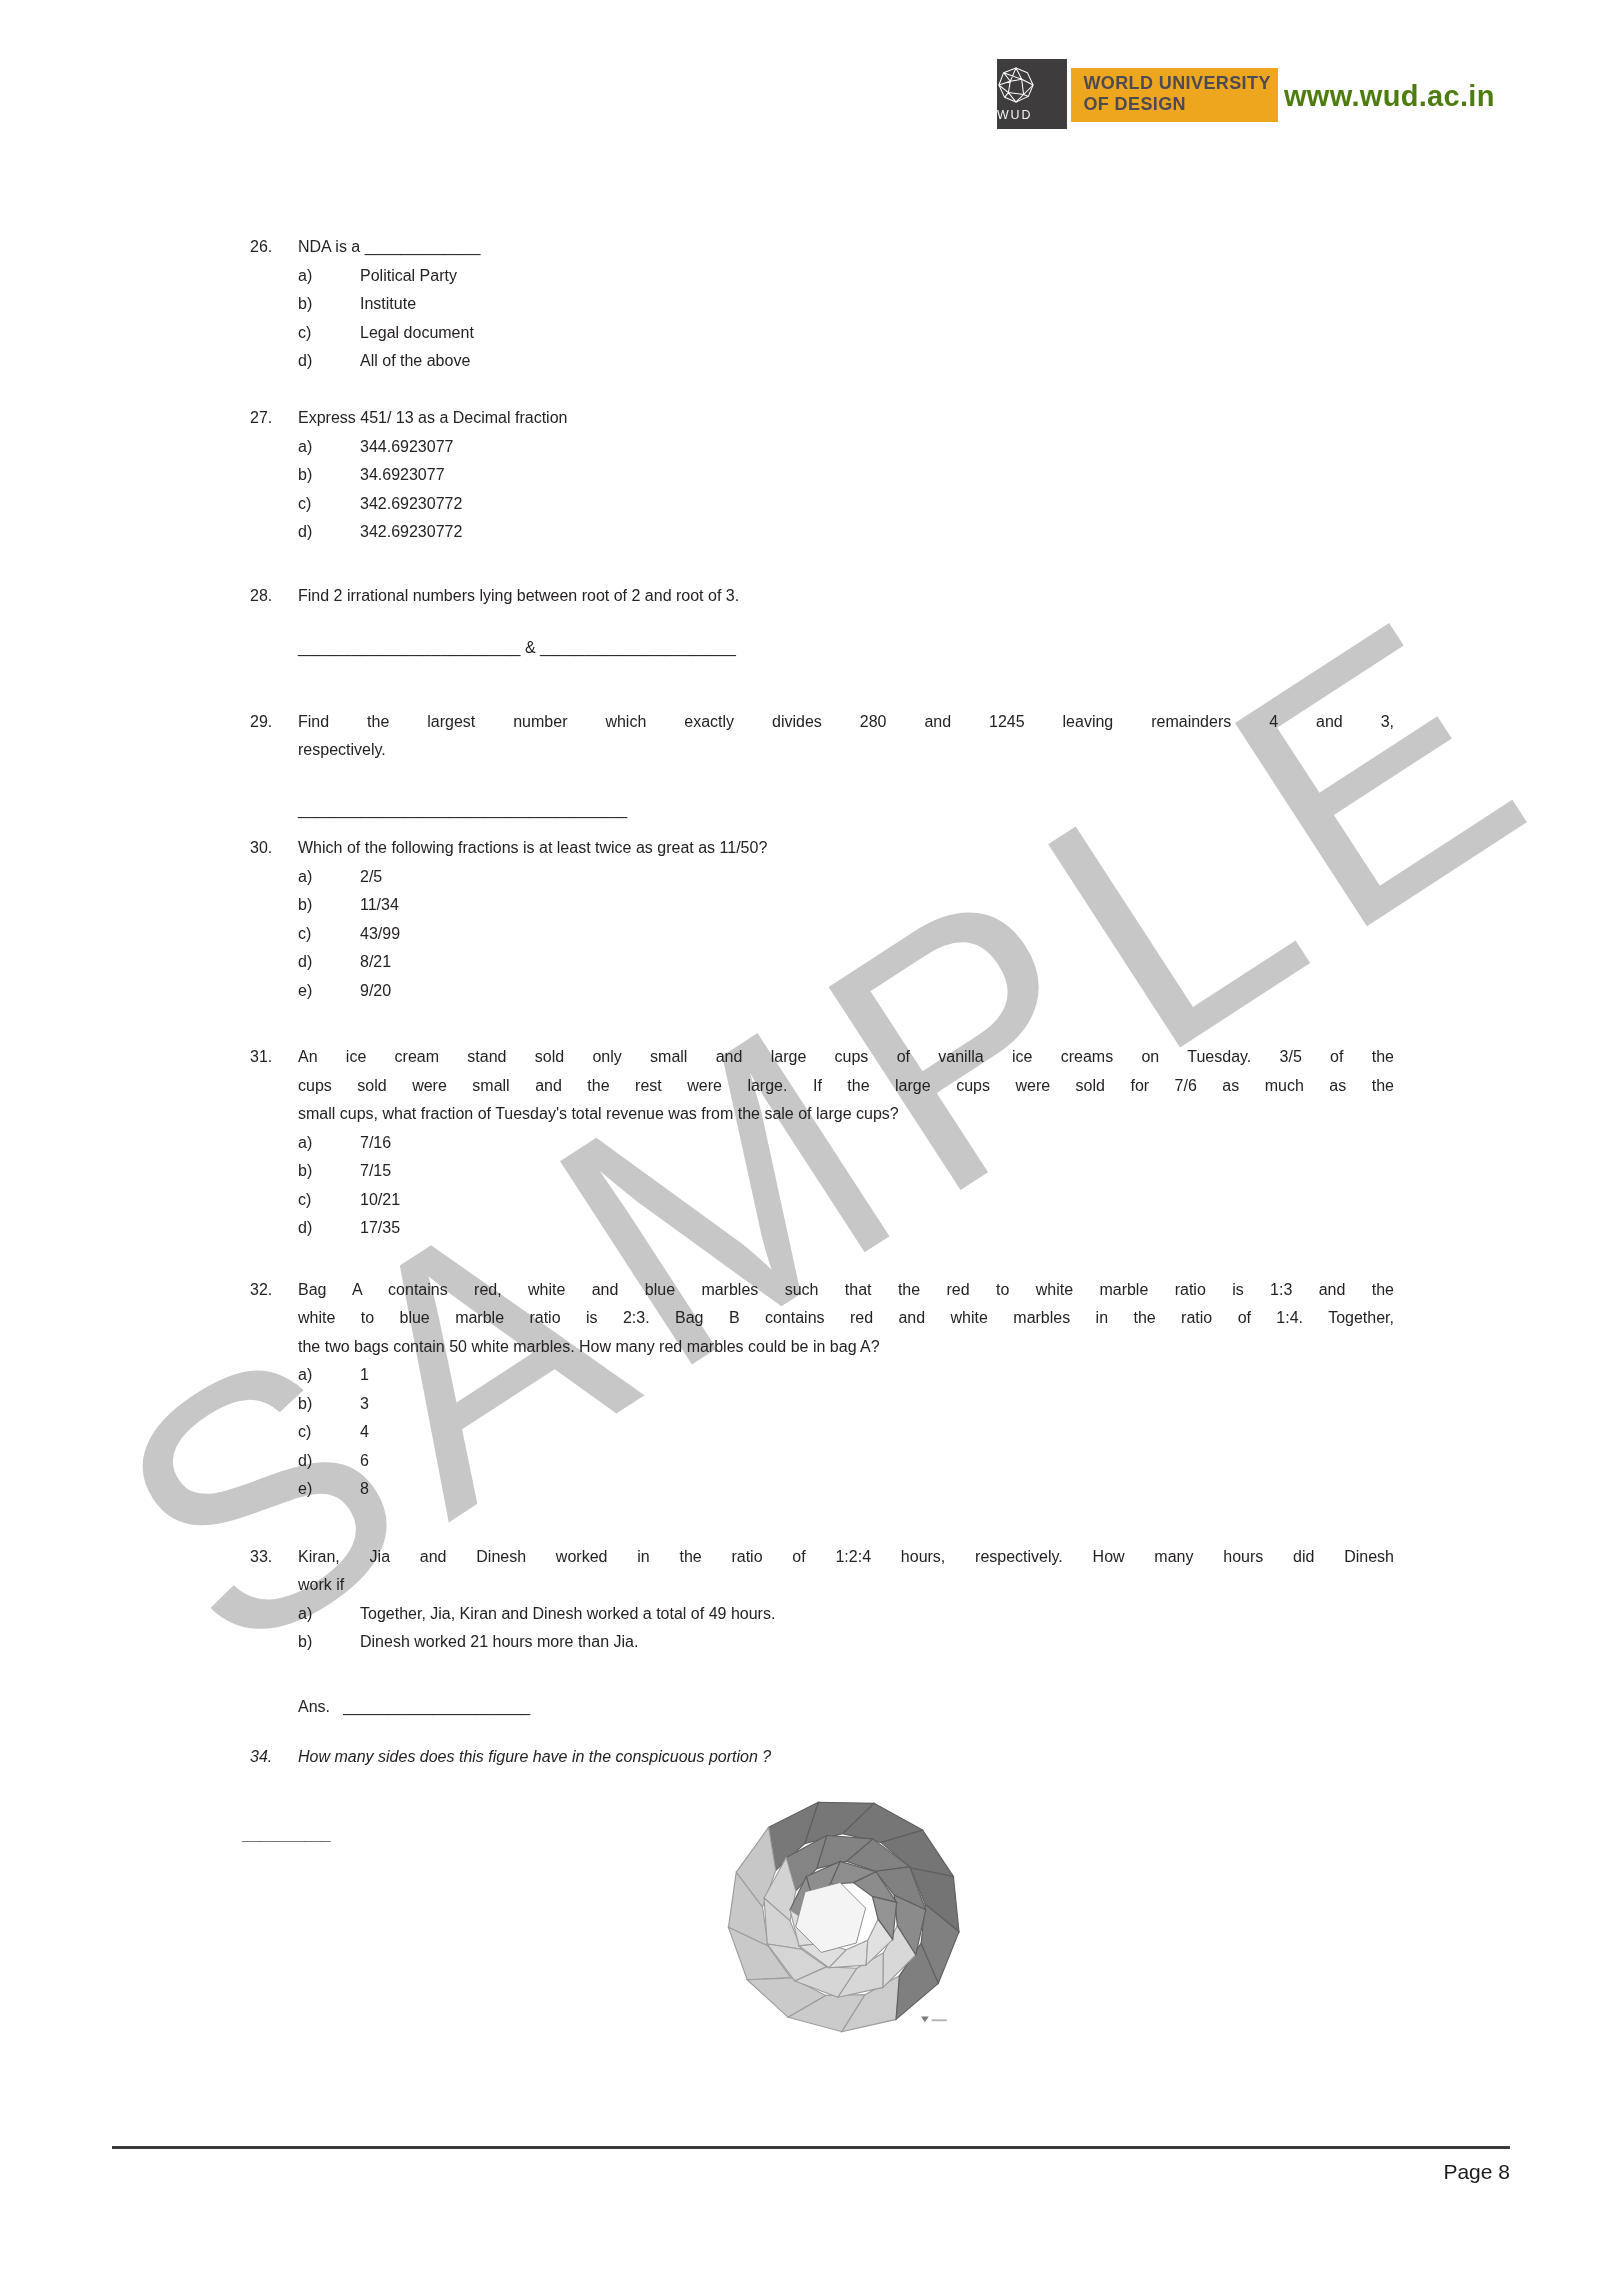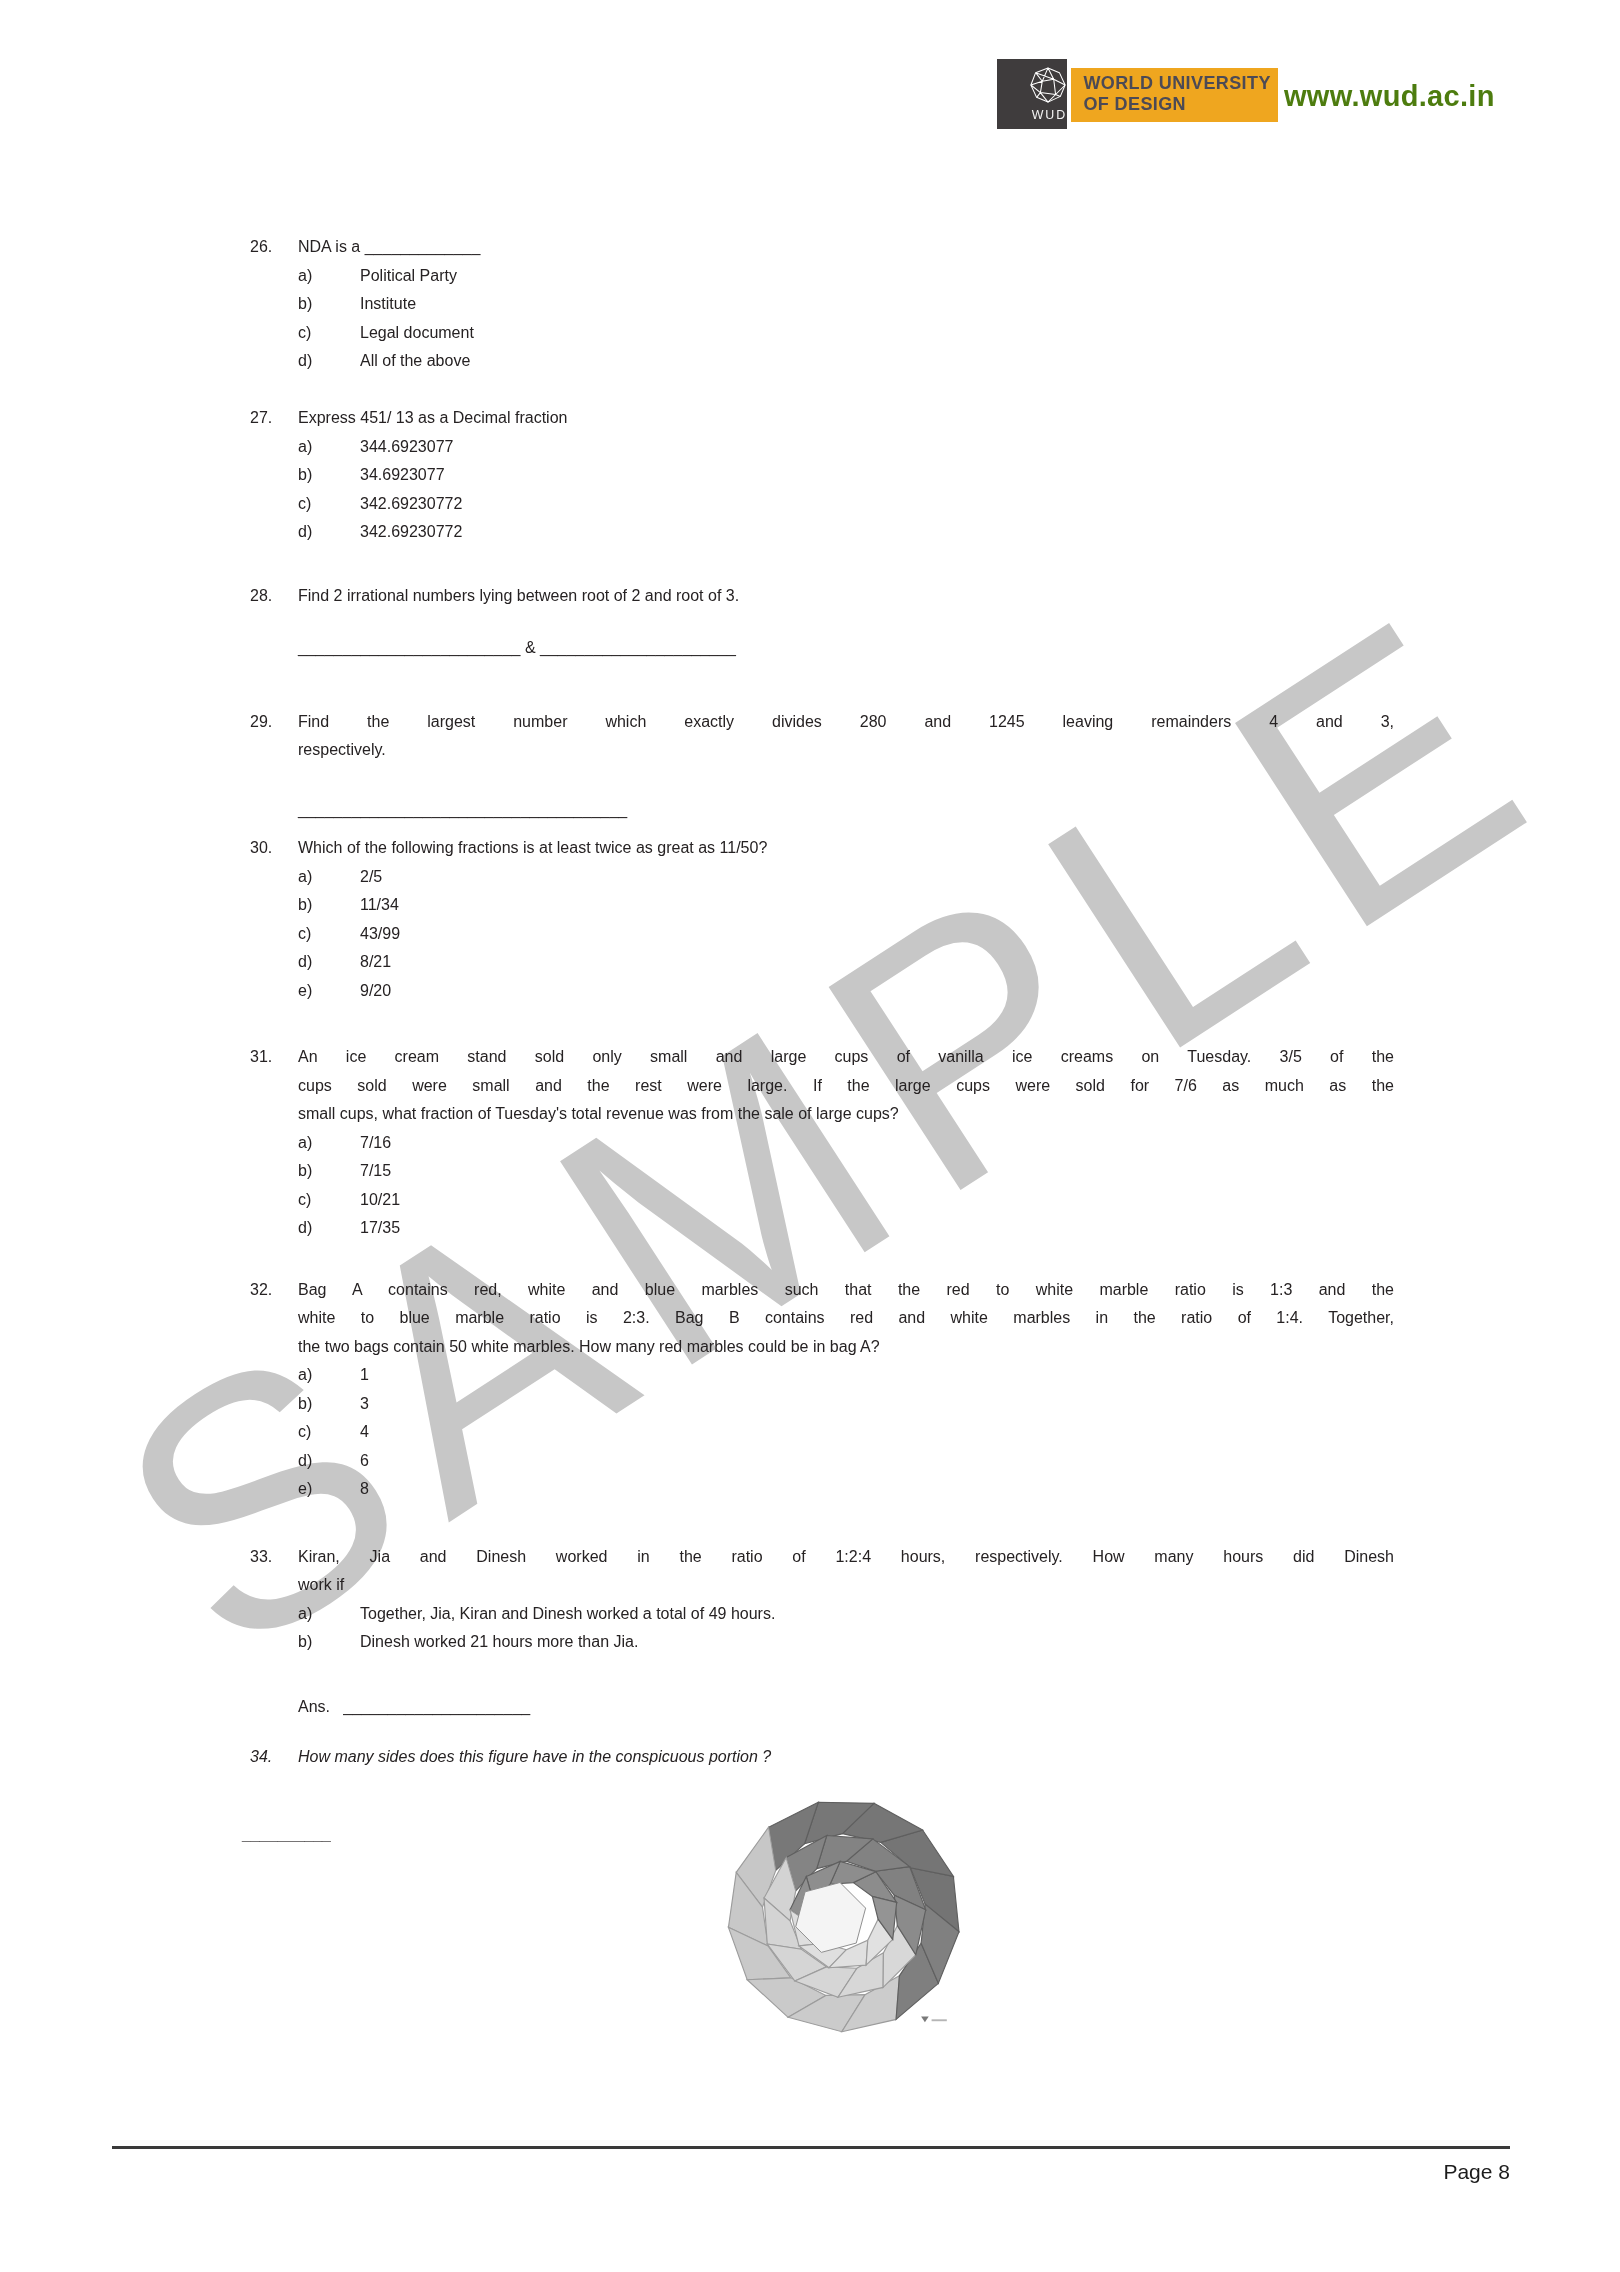--- a/index.html
+++ b/index.html
@@ -13,21 +13,21 @@
     position:absolute;left:829px;top:1130px;
     transform:translate(-50%,-50%) rotate(-33deg);
     font-size:352px;letter-spacing:27px;color:#c7c7c7;
     white-space:nowrap;z-index:0;font-weight:400;user-select:none;
   }
   .content{position:absolute;left:0;top:0;width:100%;height:100%;z-index:1;}
   
   .brand{position:absolute;left:997px;top:59px;height:70px;}
   .logo-square{
     position:absolute;left:0;top:0;width:70px;height:70px;background:#3f3c3d;
-    display:flex;flex-direction:column;align-items:flex-end;justify-content:center;gap:1.9px;
+    display:flex;flex-direction:column;align-items:flex-start;justify-content:center;gap:1.9px;
   }
   .logo-acronym{color:#f4f4f4;font-size:12.4px;letter-spacing:1.9px;line-height:12.4px;}
   .logo-band{
     position:absolute;left:74px;top:8.6px;width:207px;height:54px;background:#efa61f;
     color:#4c4a55;font-weight:bold;font-size:18px;line-height:21px;
     padding:5.7px 0 0 12.4px;box-sizing:border-box;letter-spacing:0.4px;
   }
   .site-url{
     position:absolute;left:287px;top:21px;font-size:29px;font-weight:800;
     color:#4d7c0f;letter-spacing:0.3px;white-space:nowrap;

